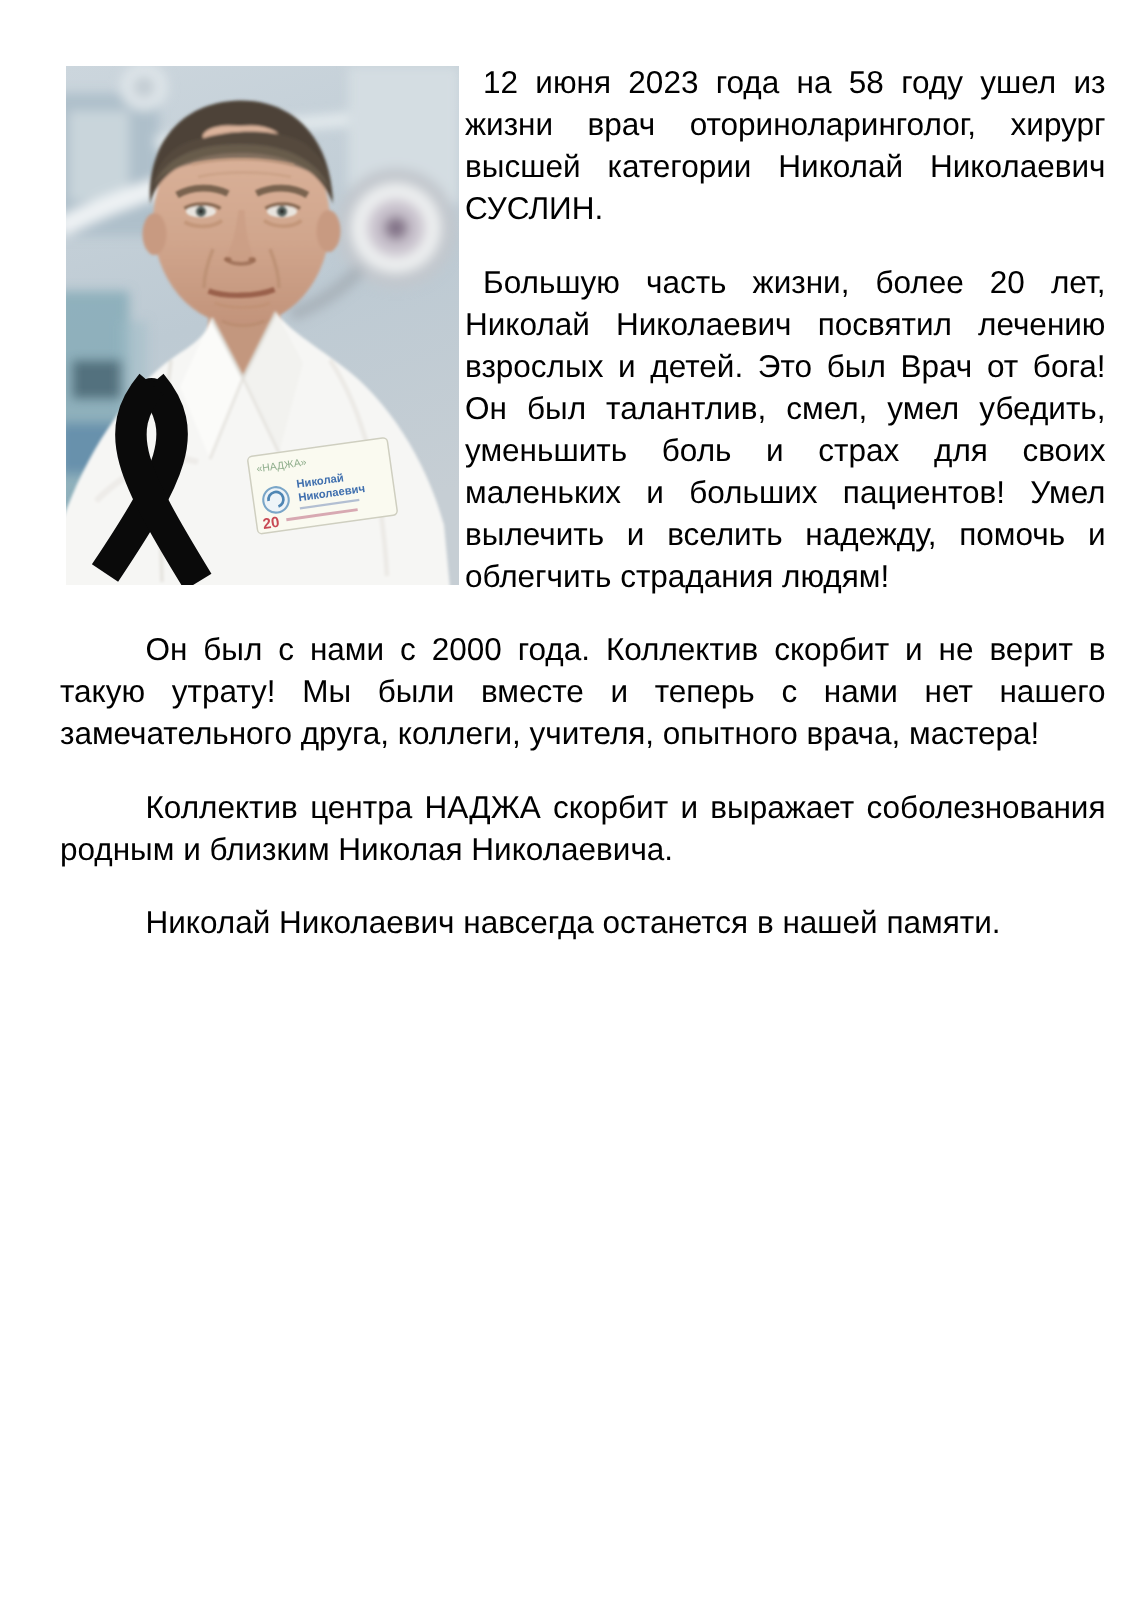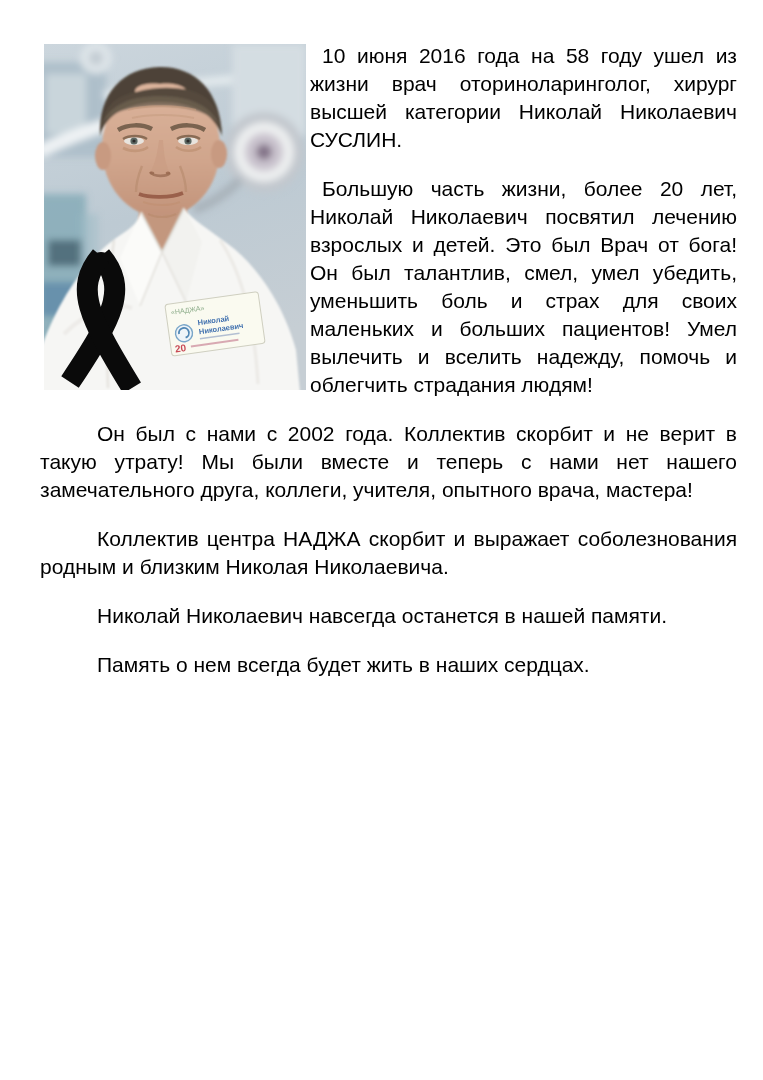--- a/index.html
+++ b/index.html
@@ -152,21 +152,20 @@
         </g>
 
         <g>
           <circle cx="57" cy="219" r="11" fill="#0a0a0a"></circle>
           <path d="M57,212 C84,244 70,272 26,338" stroke="#0a0a0a" stroke-width="21" fill="none"></path>
           <path d="M57,212 C30,244 44,272 88,344" stroke="#0a0a0a" stroke-width="21" fill="none"></path>
         </g>
       </svg>
     </figure>
 
-    <p class="lead">10 июня 2016  года на 58 году ушел из жизни врач оториноларинголог, хирург высшей категории Николай Николаевич СУСЛИН.</p>
+    <p class="lead">12 июня 2023  года на 58 году ушел из жизни врач оториноларинголог, хирург высшей категории Николай Николаевич СУСЛИН.</p>
     <p class="lead">Большую часть жизни, более 20 лет, Николай Николаевич посвятил лечению взрослых и детей.  Это был Врач от бога! Он был талантлив, смел, умел убедить, уменьшить боль и страх  для своих маленьких и больших пациентов! Умел вылечить и вселить надежду, помочь и облегчить страдания людям!</p>
-    <p class="body">Он был с нами с 2002 года. Коллектив скорбит и не верит в такую утрату! Мы были вместе и теперь с нами нет нашего замечательного друга, коллеги, учителя, опытного врача, мастера!</p>
+    <p class="body">Он был с нами с 2000 года. Коллектив скорбит и не верит в такую утрату! Мы были вместе и теперь с нами нет нашего замечательного друга, коллеги, учителя, опытного врача, мастера!</p>
     <p class="body">Коллектив центра НАДЖА скорбит и выражает соболезнования родным и близким Николая Николаевича.</p>
     <p class="body">Николай Николаевич навсегда останется в нашей памяти.</p>
-    <p class="body">Память о нем всегда будет жить в  наших сердцах.</p>
 
   </div>
 </div>
 
 </body></html>

